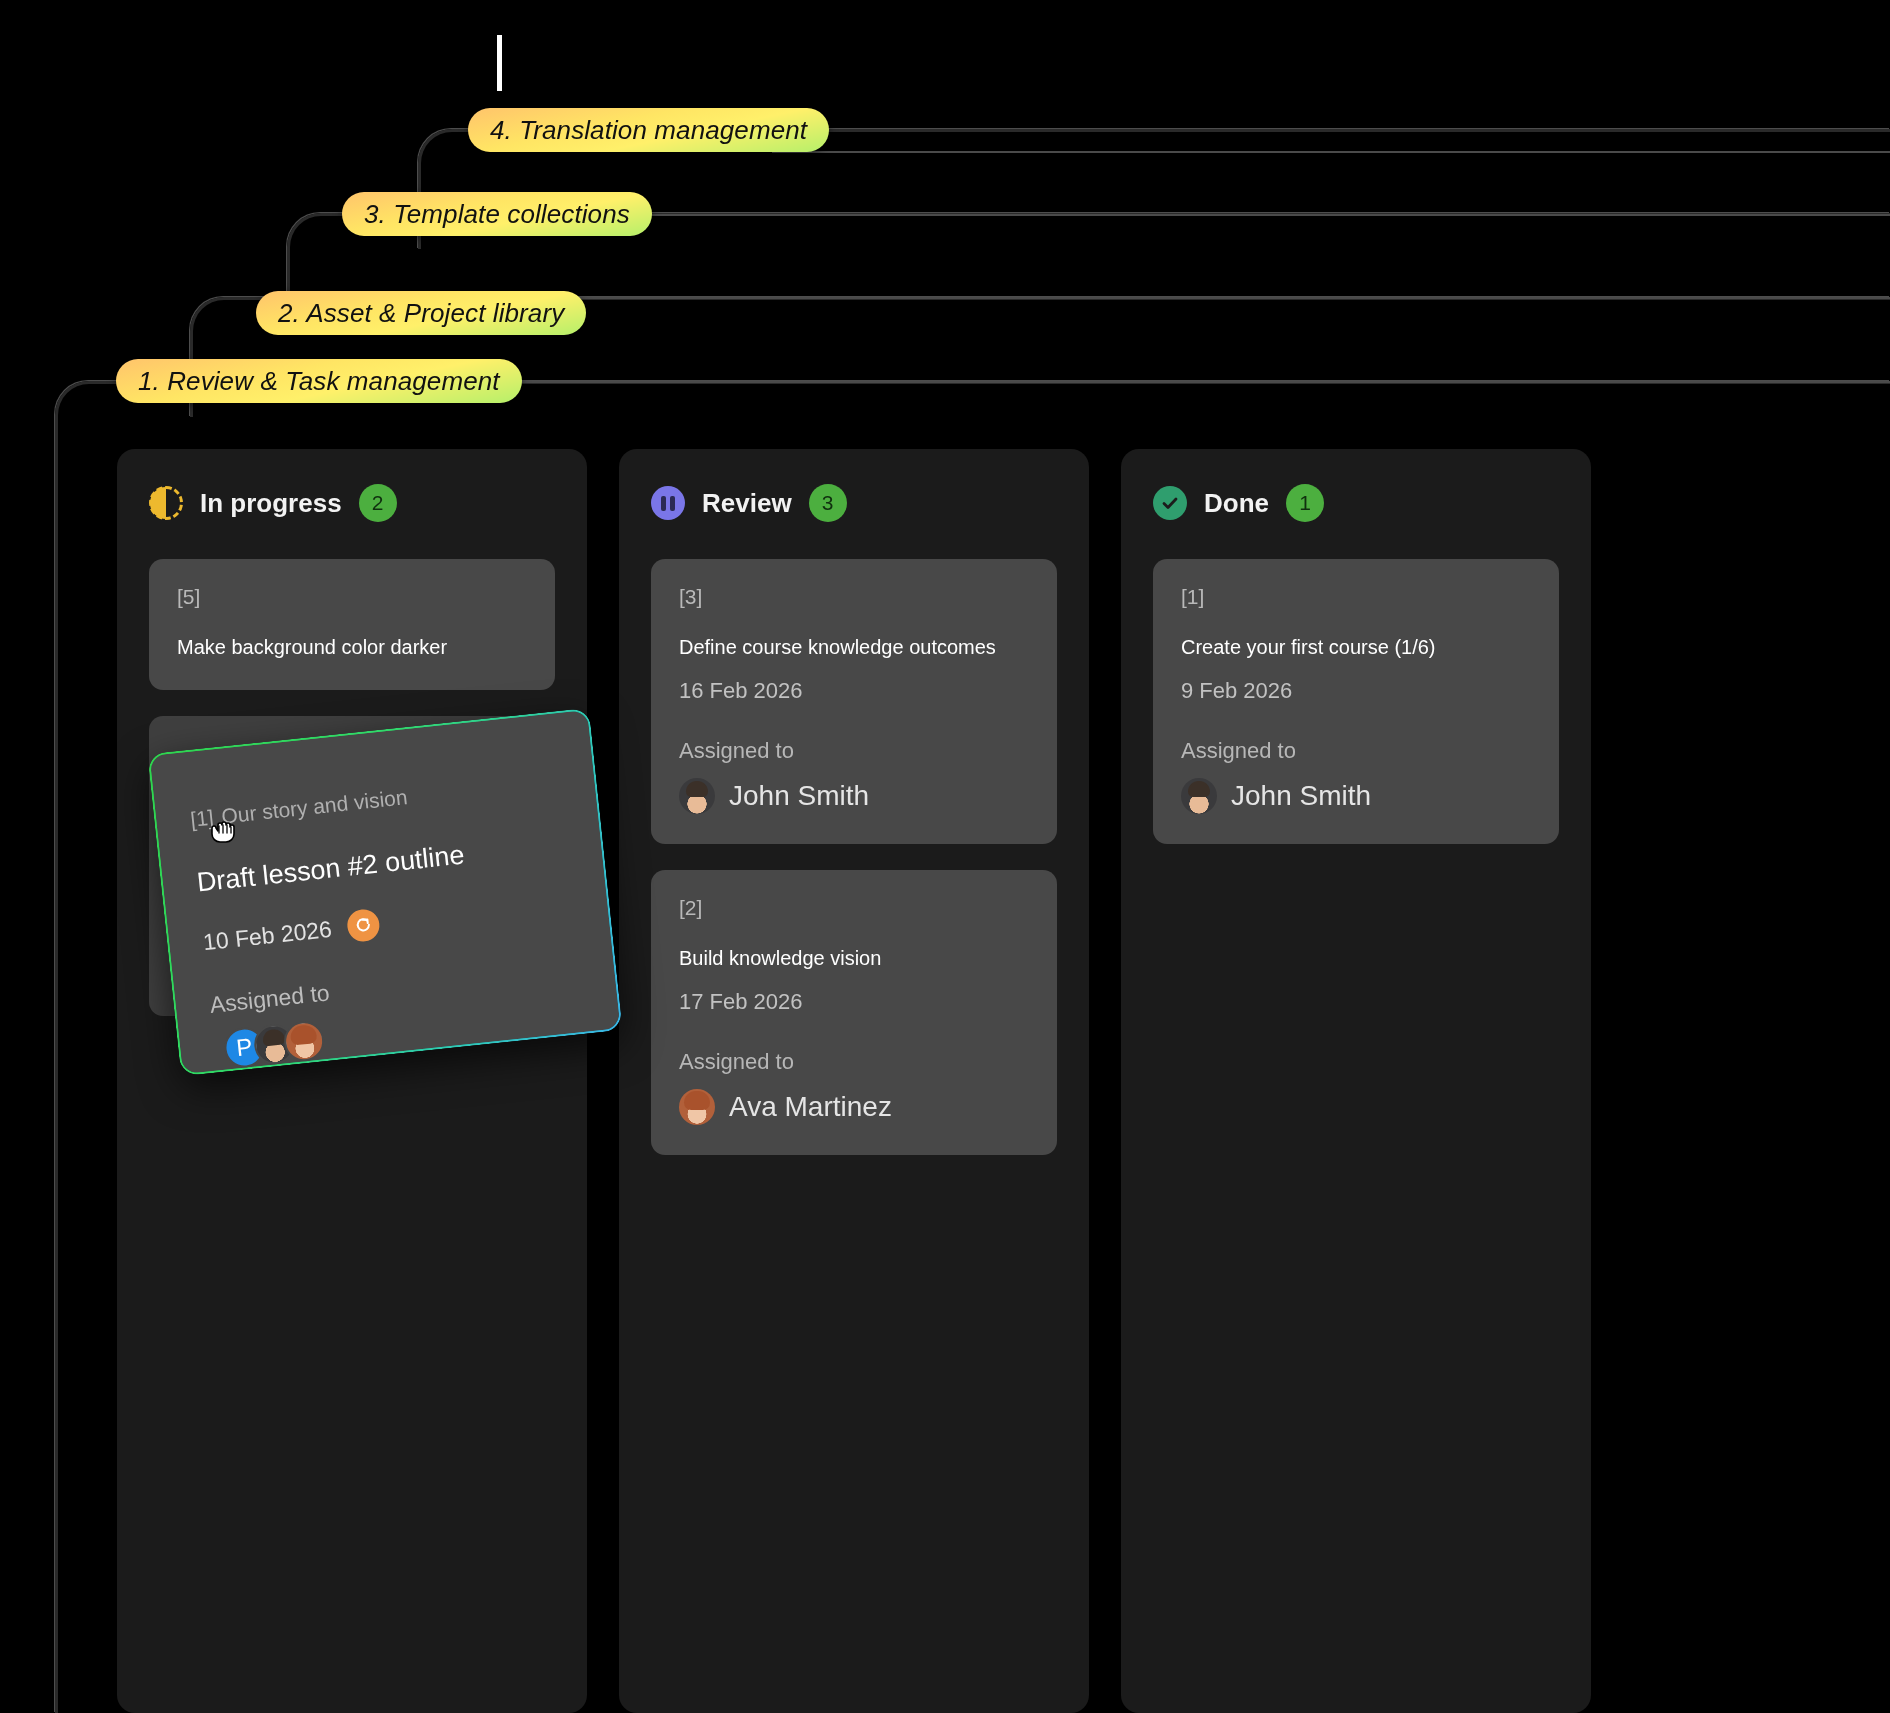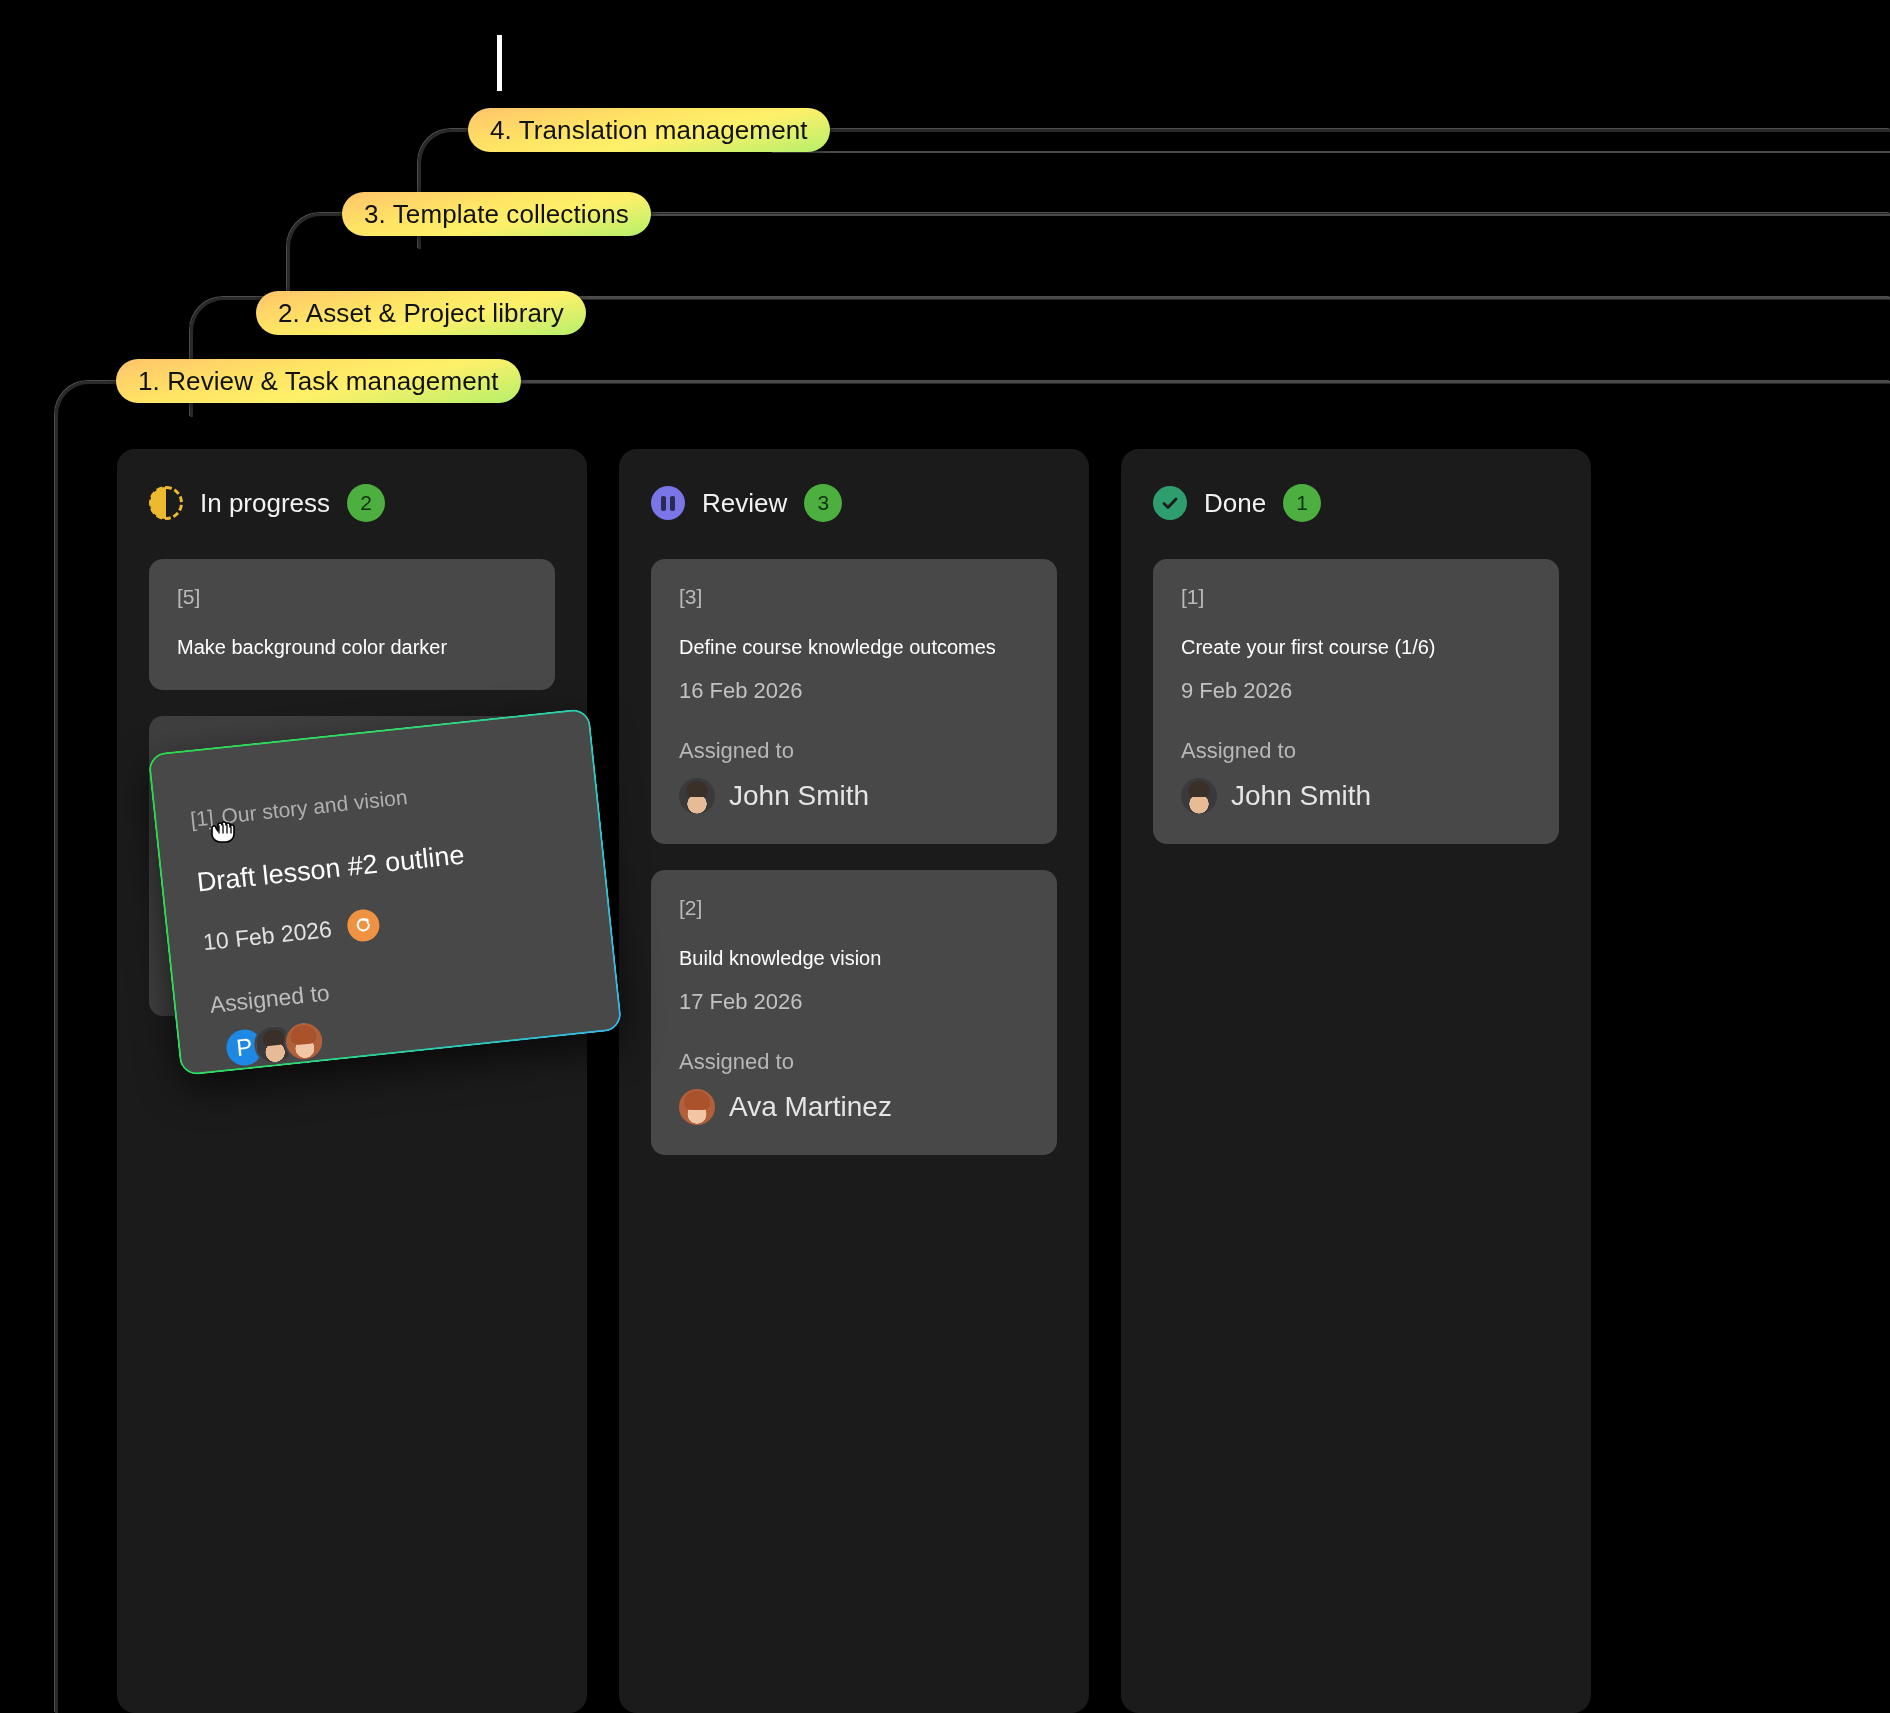--- a/index.html
+++ b/index.html
@@ -39,36 +39,37 @@
     display: flex; align-items: center; justify-content: center;
     height: 44px;
     padding: 6px 22px;
     border-radius: 22px;
     background: linear-gradient(168deg, #ffc46b 0%, #ffe564 38%, #fff06a 60%, #b5f06a 100%);
     color: #111;
     font-size: 26px;
     letter-spacing: 0.1px;
     white-space: nowrap;
     box-shadow: 0 2px 8px rgba(0,0,0,0.55);
+    font-style: italic;
   }
 
   
   .board {
     position: absolute; left: 117px; top: 449px;
     display: flex; gap: 32px;
   }
   .column {
     width: 470px;
     background: #1b1b1b;
     border-radius: 18px;
     padding: 32px 32px 40px 32px;
     min-height: 1264px;
   }
   .col-head { display: flex; align-items: center; gap: 17px; height: 44px; margin-bottom: 34px; }
-  .col-title { font-size: 26px; color: #f2f2f2; font-weight: 400; }
+  .col-title { font-size: 26px; color: #f2f2f2; font-weight: 700; }
   .count {
     width: 38px; height: 38px; border-radius: 50%;
     display: flex; align-items: center; justify-content: center;
     font-size: 21px; color: #10300f;
     background: #4caf3f;
   }
 
   
   .st-ico { width: 34px; height: 34px; position: relative; flex: 0 0 34px; }
   .st-inprogress::before {

